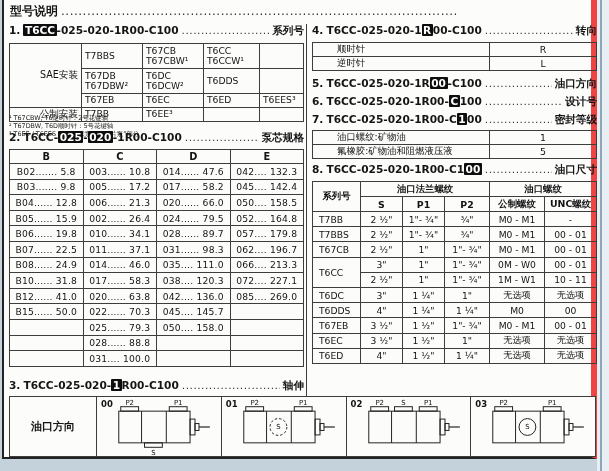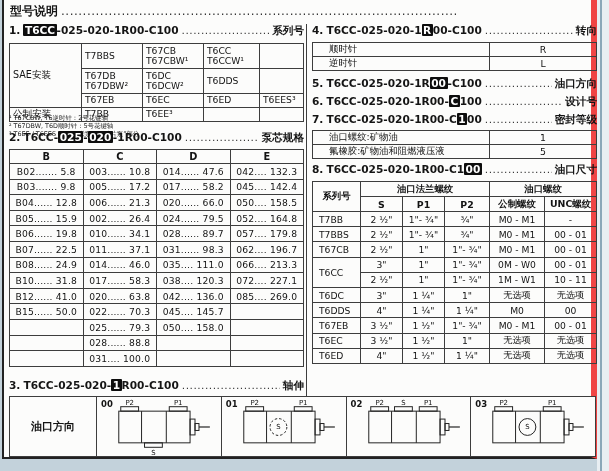--- a/index.html
+++ b/index.html
@@ -35,28 +35,28 @@
   td,th{border:1px solid #3d3d3d;font-size:9.3px;padding:0 3px;color:#131313;overflow:hidden;}
   
   .left-col{position:absolute;left:5px;top:24px;width:295px;height:372px;}
   .right-col{position:absolute;left:308px;top:24px;width:285px;height:372px;}
   .col-divider{position:absolute;left:302px;top:24px;height:372px;width:0;border-left:1px solid #3d3d3d;}
   .abs{position:absolute;left:0;right:0;}
   
   .series-table td{white-space:pre-line;line-height:1.12;font-size:9.2px;padding:1px 3px;}
   .series-table tr:nth-child(1) td,.series-table tr:nth-child(2) td{height:22px;}
   .series-table tr:nth-child(3) td,.series-table tr:nth-child(4) td{height:11px;}
-  .series-table td.rowhead{text-align:left;vertical-align:middle;font-size:9.6px;}
+  .series-table td.rowhead{text-align:right;vertical-align:middle;font-size:9.6px;}
   .footnotes{margin-top:2px;font-size:6.4px;line-height:1.25;color:#1c1c1c;}
   
   .cart-table th{height:13px;font-weight:600;text-align:center;font-size:9.8px;}
   .cart-table td{height:14.6px;text-align:center;font-size:9.2px;letter-spacing:0.2px;}
   
   .kv-table td{height:12px;font-size:9.4px;}
-  .kv-table td:first-child{text-align:left;padding-left:16px;}
+  .kv-table td:first-child{text-align:left;padding-left:24px;}
   .kv-table td:last-child{width:100px;text-align:center;}
   
   .port-table th{height:14px;font-weight:600;text-align:center;font-size:9.4px;}
   .port-table td{height:14.2px;text-align:center;font-size:9.2px;}
   .port-table td.series-cell{text-align:left;padding-left:6px;}
   
   .pd-box{
     position:absolute;left:5px;top:396px;width:587px;height:61px;
     border:1px solid #3d3d3d;display:flex;box-sizing:border-box;background:#fcfcfb;
   }

